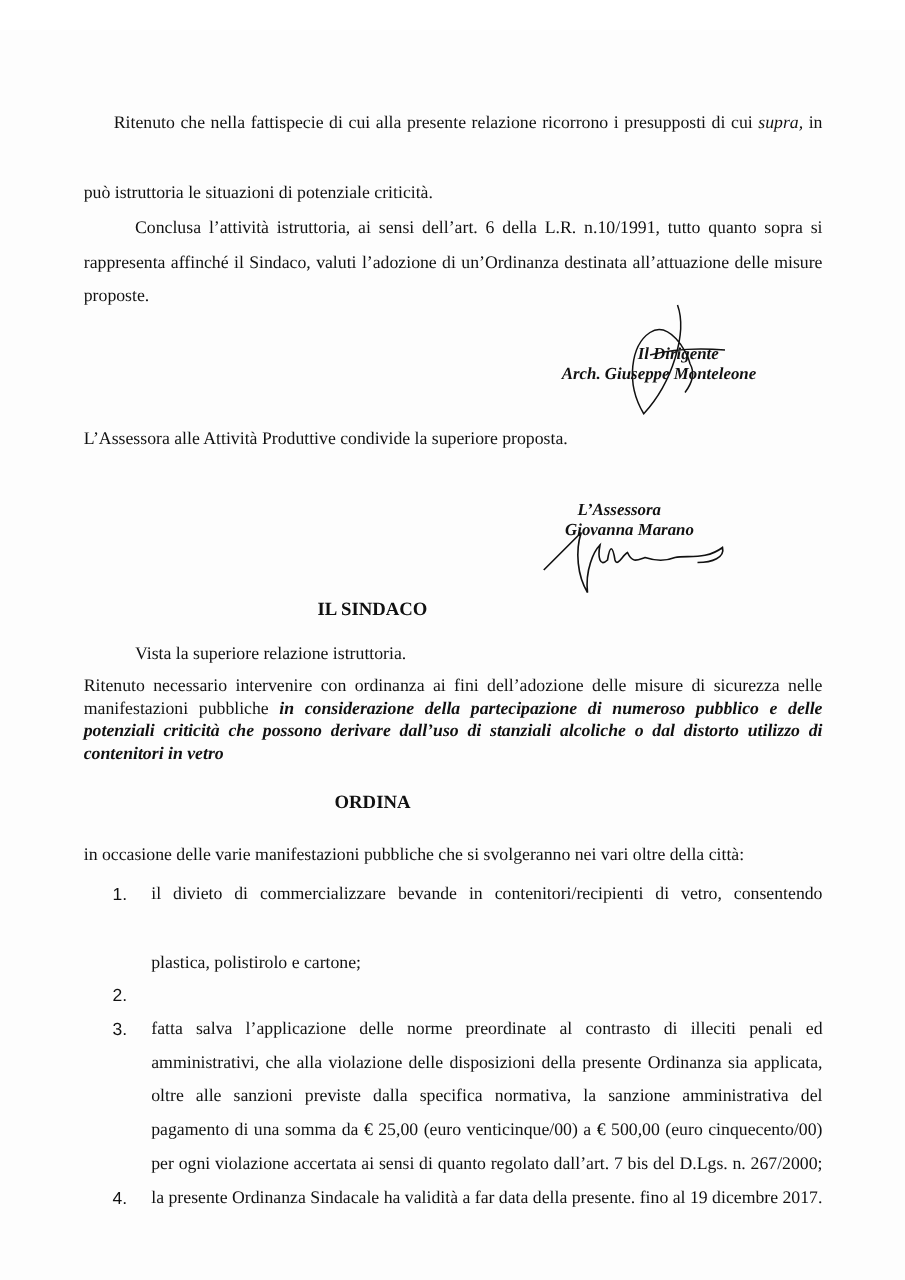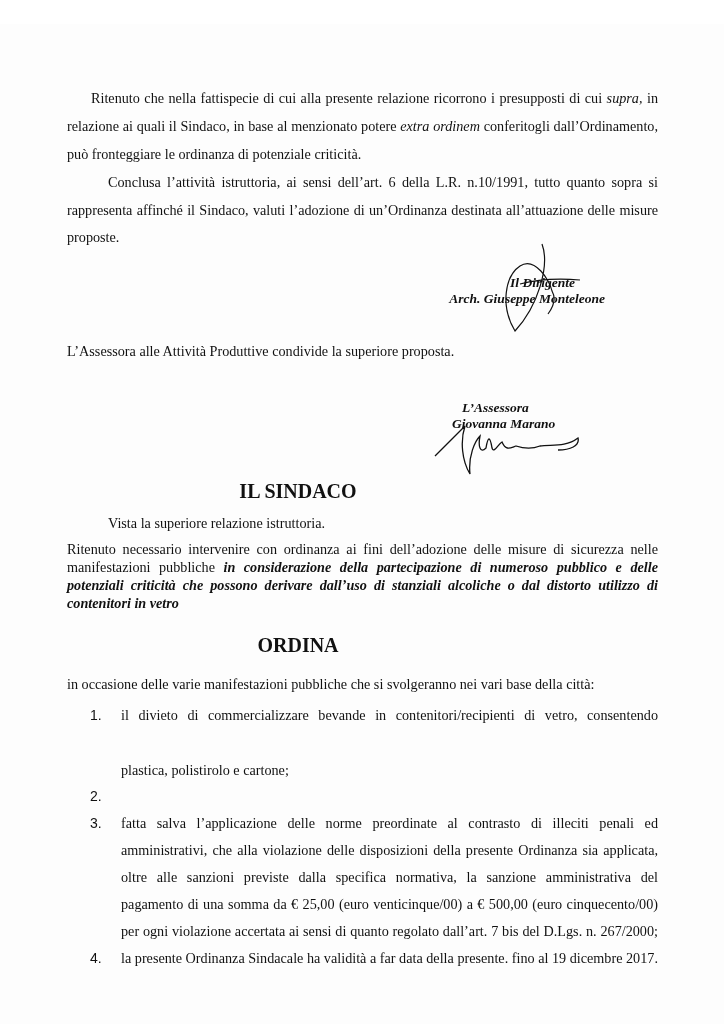--- a/index.html
+++ b/index.html
@@ -3,37 +3,34 @@
 <meta charset="utf-8">
 <style>
   html, body { margin: 0; padding: 0; background: #ffffff; }
   body { width: 724px; height: 1024px; position: relative; overflow: hidden;
          font-family: "Liberation Serif", serif; color: #111; }
   .page { position: absolute; left: 0; top: 0; width: 724px; height: 1024px; background: #fdfdfd; margin-top: 24px; }
   .line { position: absolute; font-size: 14.2px; line-height: 16px; white-space: nowrap; }
   .just { text-align: justify; text-align-last: justify; white-space: normal; }
   .it { font-style: italic; }
   .bi { font-style: italic; font-weight: bold; }
-  .heading { position: absolute; font-weight: bold; font-size: 20px; text-align: center; width: 596px; left: 0; }
+  .heading { position: absolute; font-weight: bold; font-size: 15px; text-align: center; width: 596px; left: 0; }
   .sigblock { position: absolute; font-style: italic; font-weight: bold; font-size: 13.5px; line-height: 16px; }
   .num { position: absolute; font-family: "Liberation Sans", sans-serif; font-size: 14px; line-height: 16px; }
   svg.sig { position: absolute; overflow: visible; }
 </style>
 </head>
 <body>
 
 <div class="page">
 
   <div class="line just" style="left:91px; top:66px; width:567px;">
     <span>Ritenuto che nella fattispecie di cui alla presente relazione ricorrono i presupposti di cui </span><span class="it">supra,</span><span> in</span>
   </div>
-  <div class="line just" style="left:67px; top:94px; width:591px;">
-    <span>relazione ai quali il Sindaco, in base al menzionato potere </span><span class="it">extra ordinem</span><span> conferitogli dall’Ordinamento,</span>
-  </div>
-  <div class="line" style="left:67px; top:122px;">può fronteggiare le ordinanza di potenziale criticità.</div>
+  <div class="line" style="left:67px; top:122px;">può istruttoria le situazioni di potenziale criticità.</div>
 
   <div class="line just" style="left:108px; top:150px; width:550px;">Conclusa l’attività istruttoria, ai sensi dell’art. 6 della L.R. n.10/1991, tutto quanto sopra si</div>
   <div class="line just" style="left:67px; top:178px; width:591px;">rappresenta affinché il Sindaco, valuti l’adozione di un’Ordinanza destinata all’attuazione delle misure</div>
   <div class="line" style="left:67px; top:205px;">proposte.</div>
 
   <div class="sigblock" style="left:420px; top:251px; width:230px;">
     <div style="text-align:right; padding-right:75px;">Il Dirigente</div>
     <div style="text-align:right; padding-right:45px;">Arch. Giuseppe Monteleone</div>
   </div>
   <svg class="sig" width="100" height="100" style="left:480px; top:212px;" viewBox="0 0 100 100">
@@ -57,21 +54,21 @@
 
   <div class="line just" style="left:67px; top:517px; width:591px;">Ritenuto necessario intervenire con ordinanza ai fini dell’adozione delle misure di sicurezza nelle</div>
   <div class="line just" style="left:67px; top:535px; width:591px;">
     <span>manifestazioni pubbliche </span><span class="bi">in considerazione della partecipazione di numeroso pubblico e delle</span>
   </div>
   <div class="line just bi" style="left:67px; top:553px; width:591px;">potenziali criticità che possono derivare dall’uso di stanziali alcoliche o dal distorto utilizzo di</div>
   <div class="line bi" style="left:67px; top:571px;">contenitori in vetro</div>
 
   <div class="heading" style="top:610px;">ORDINA</div>
 
-  <div class="line" style="left:67px; top:652px;">in occasione delle varie manifestazioni pubbliche che si svolgeranno nei vari base della città:</div>
+  <div class="line" style="left:67px; top:652px;">in occasione delle varie manifestazioni pubbliche che si svolgeranno nei vari oltre della città:</div>
 
   <div class="num" style="left:90px; top:683px;">1.</div>
   <div class="line just" style="left:121px; top:683px; width:537px;">il divieto di commercializzare bevande in contenitori/recipienti di vetro, consentendo</div>
   <div class="line" style="left:121px; top:738px;">plastica,  polistirolo e cartone;</div>
 
   <div class="num" style="left:90px; top:764px;">2.</div>
 
   <div class="num" style="left:90px; top:791px;">3.</div>
   <div class="line just" style="left:121px; top:791px; width:537px;">fatta salva l’applicazione delle norme preordinate al contrasto di illeciti penali ed</div>
   <div class="line just" style="left:121px; top:818px; width:537px;">amministrativi, che alla violazione delle disposizioni della presente Ordinanza sia applicata,</div>

